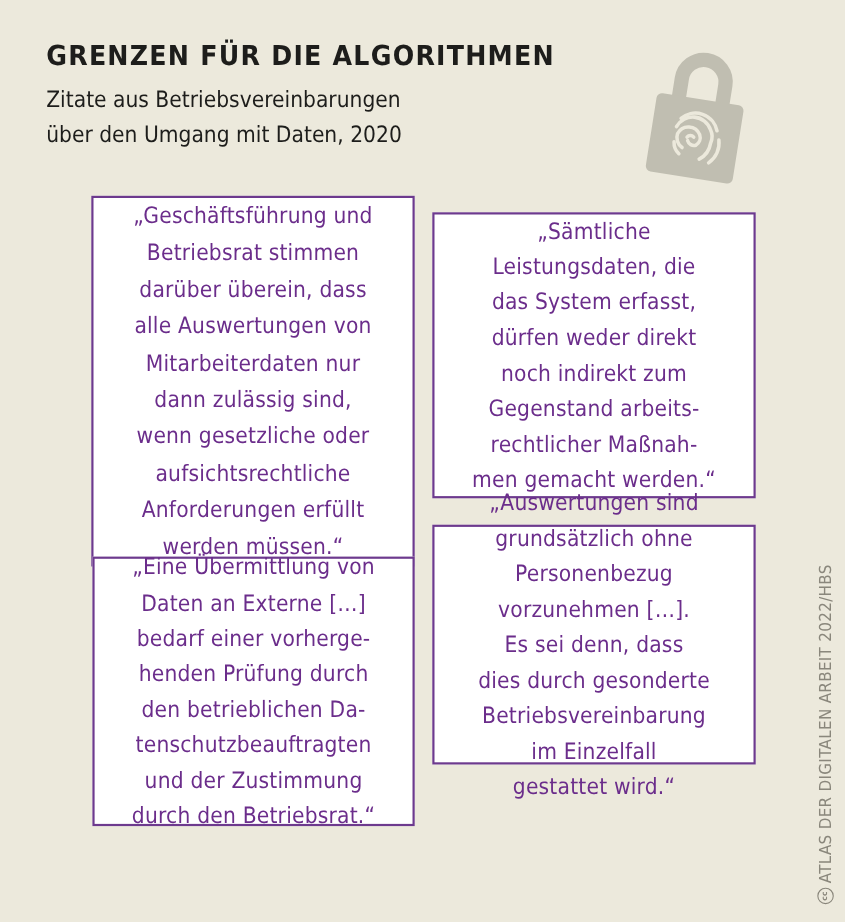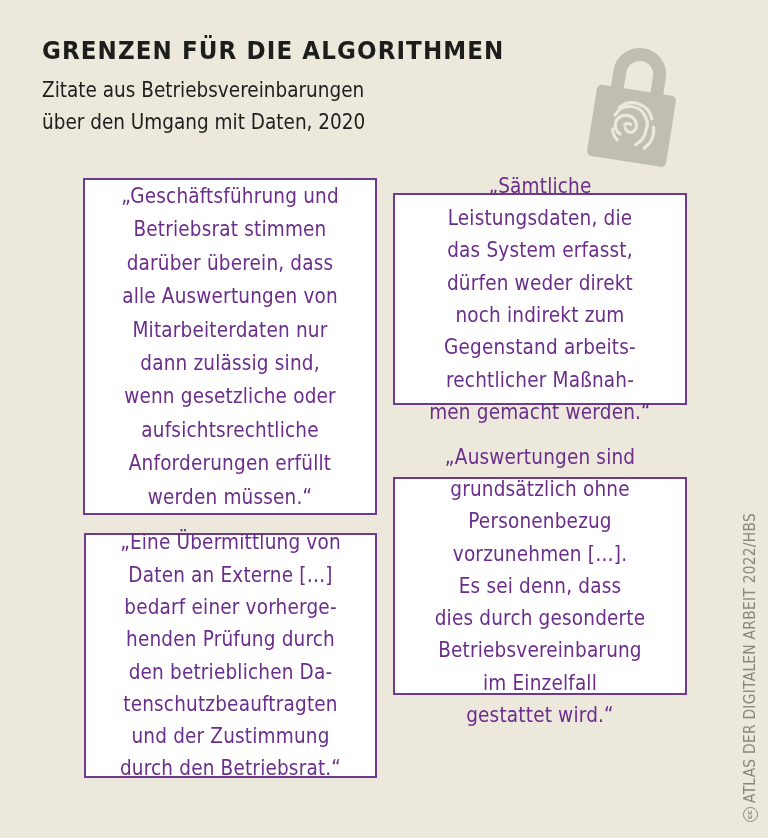--- a/index.html
+++ b/index.html
@@ -46,22 +46,22 @@
     text-align: center;
     display: flex; flex-direction: column; justify-content: center;
   }
   .quote .line {
     display: block;
     white-space: nowrap;
     transform: scaleX(0.9);
     letter-spacing: 0.2px;
   }
   .q1 { left: 83px; top: 178px; width: 294px; height: 337px; justify-content: space-between; }
-  .q2 { left: 393px; top: 193px; width: 294px; height: 212px; }
-  .q3 { left: 84px; top: 533px; width: 293px; height: 245px; }
+  .q2 { left: 393px; top: 193px; width: 294px; height: 260px; }
+  .q3 { left: 84px; top: 506px; width: 293px; height: 245px; }
   .q4 { left: 393px; top: 477px; width: 294px; height: 218px; }
   .credit {
     position: absolute;
     left: 741px; top: 822px;
     transform: rotate(-90deg);
     transform-origin: left top;
     font-size: 15px;
     color: #8a877c;
     white-space: nowrap;
     letter-spacing: 0.3px;

